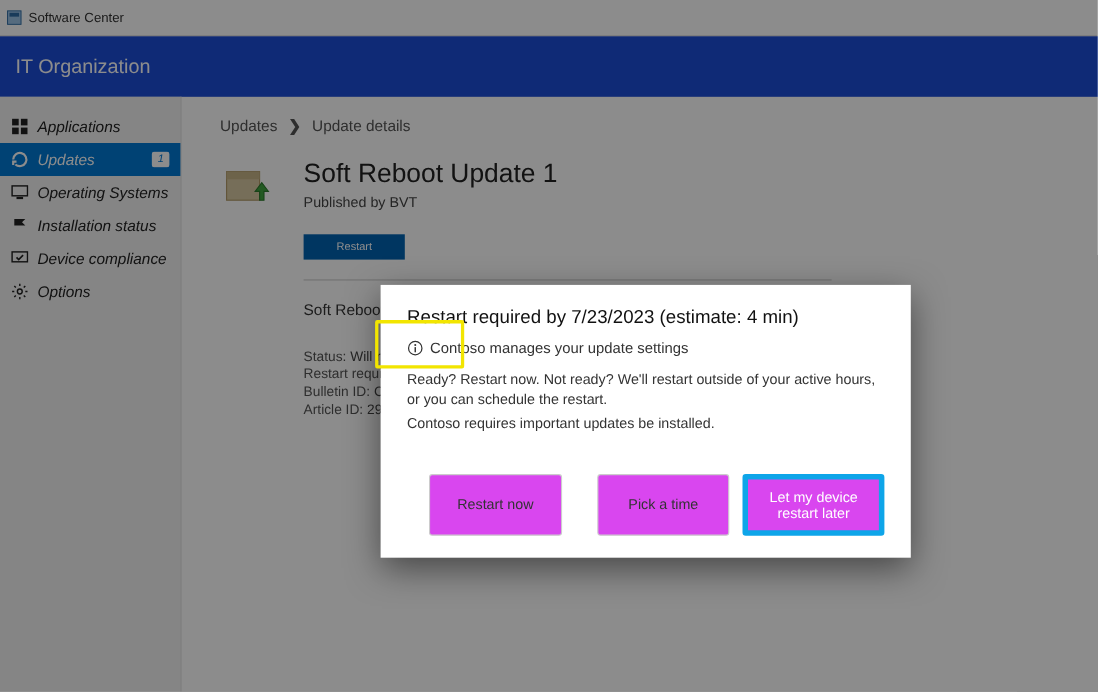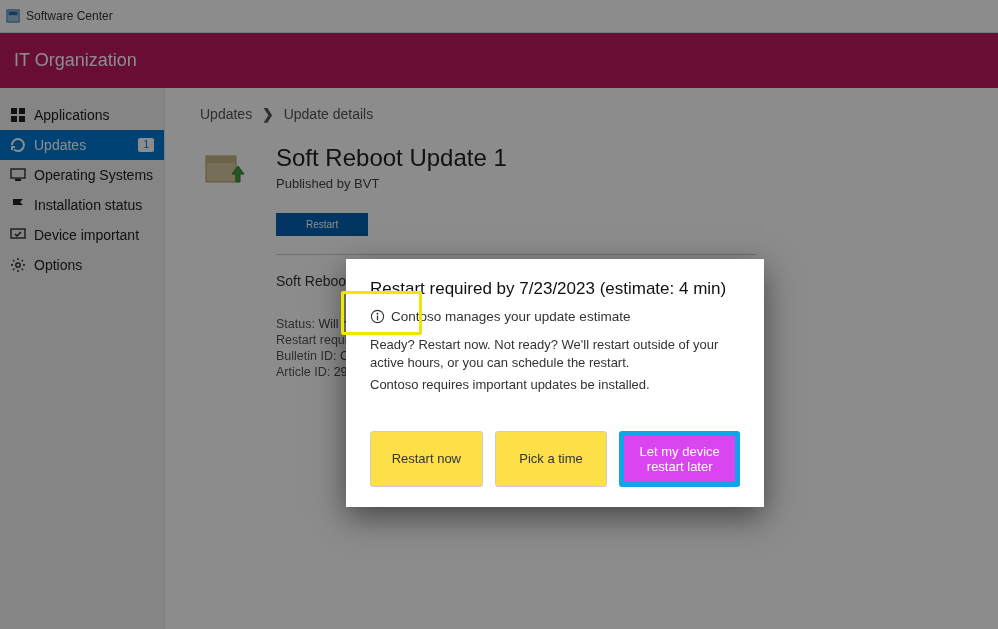--- a/index.html
+++ b/index.html
@@ -4,26 +4,26 @@
   <style>
     * { box-sizing: border-box; margin: 0; padding: 0; }
     html, body { width: 998px; height: 629px; font-family: "Segoe UI", Arial, sans-serif; overflow: hidden; }
     body { background: #fff; position: relative; }
 
     
     .titlebar { height: 26px; display: flex; align-items: center; padding: 16px 6px; font-size: 12px; color: #333; border-bottom: 1px solid #ddd; }
     .titlebar .logo { width: 14px; height: 14px; margin-right: 6px; }
 
     
-    .headerband { height: 55px; background: #be185d; color: #fff; display: flex; align-items: center; padding: 0 14px; font-size: 18px; font-weight: 300; }
+    .headerband { height: 55px; background: #1d4ed8; color: #fff; display: flex; align-items: center; padding: 0 14px; font-size: 18px; font-weight: 300; }
 
     
     .main { display: flex; height: calc(629px - 26px - 55px); }
     .sidebar { width: 165px; background: #f2f2f2; border-right: 1px solid #e6e6e6; padding-top: 12px; font-size: 14px; }
-    .sidebar-item { display: flex; align-items: flex-end; padding: 7px 9px; color: #222; cursor: pointer; }
+    .sidebar-item { display: flex; align-items: flex-end; padding: 7px 9px; color: #222; cursor: pointer; font-style: italic; }
     .sidebar-item .icon { width: 18px; display: inline-flex; justify-content: center; margin-right: 7px; color: #222; }
     .sidebar-item.active { background: #0078d4; color: #fff; }
     .sidebar-item.active .icon { color: #fff; }
     .sidebar-item .badge { margin-left: auto; background: #fff; color: #0078d4; border: 1px solid #0078d4; border-radius: 3px; font-size: 10px; padding: 0 5px; line-height: 14px; }
     .sidebar-item.active .badge { background: #fff; color: #0078d4; }
 
     
     .content { flex: 1; padding: 18px 35px; font-size: 13px; color: #333; position: relative; }
     .breadcrumb { font-size: 14px; color: #555; margin-bottom: 22px; }
     .breadcrumb .bc-sep { margin: 0 6px; font-weight: bold; }
@@ -36,40 +36,40 @@
     .desc { font-size: 14px; color: #333; margin-bottom: 28px; }
     .meta-line { font-size: 12.5px; color: #555; margin-bottom: 2px; }
     .meta-line .lbl { color: #555; }
     .meta-line .val { color: #444; font-weight: 500; }
 
     
     .overlay { position: absolute; inset: 0; background: rgba(0,0,0,0.45); display: flex; align-items: flex-start; justify-content: flex-start; }
     .modal {
       position: absolute;
       left: 346px; top: 259px;
-      width: 418px;
+      width: 482px;
       background: #fff;
       box-shadow: 0 10px 30px rgba(0,0,0,0.5);
       padding: 20px 24px 20px 24px;
     }
     .modal h2 { font-size: 17px; font-weight: 400; color: #111; margin-bottom: 10px; position: relative; }
     .highlight-box {
       position: absolute;
       border: 3px solid #f2e500;
       border-radius: 2px;
       pointer-events: none;
       left: 341px; top: 291px;
       width: 81px; height: 44px;
     }
     .info-row { display: flex; align-items: center; font-size: 13.5px; color: #333; margin-bottom: 12px; }
     .info-row .info-icon { width: 15px; height: 15px; margin-right: 6px; flex-shrink:0; }
     .modal p { font-size: 13px; color: #333; line-height: 1.4; margin-bottom: 4px; }
     .modal .button-row { display: flex; gap: 12px; margin-top: 36px; }
     .modal .btn { flex: 1; padding: 8px 4px; font-size: 13px; border-radius: 3px; cursor: pointer; text-align: center; }
-    .modal .btn-outline { background: #fde047; border: 1px solid #ccc; color: #333; }
+    .modal .btn-outline { background: #d946ef; border: 1px solid #ccc; color: #333; margin-left: 20px; }
     .modal .btn-primary { background: #d946ef; border: 5px solid #0ea5e9; color: #fff; }
 
     svg { display: block; }
   </style>
 </head>
 <body>
 
 <div class="titlebar">
   <span class="logo">
     <svg viewBox="0 0 16 16">
@@ -125,21 +125,21 @@
       </span>
       <span>Installation status</span>
     </div>
     <div class="sidebar-item">
       <span class="icon">
         <svg width="16" height="16" viewBox="0 0 16 16">
             <rect x="1" y="2" width="14" height="9" fill="none" stroke="currentColor" stroke-width="1.3"></rect>
             <path d="M5 7l2 2 4-4" fill="none" stroke="currentColor" stroke-width="1.5"></path>
           </svg>
       </span>
-      <span>Device important</span>
+      <span>Device compliance</span>
     </div>
     <div class="sidebar-item">
       <span class="icon">
         <svg width="16" height="16" viewBox="0 0 16 16">
             <circle cx="8" cy="8" r="2.2" fill="none" stroke="currentColor" stroke-width="1.3"></circle>
             <path d="M8 1v2M8 13v2M1 8h2M13 8h2M3 3l1.4 1.4M11.6 11.6L13 13M13 3l-1.4 1.4M4.4 11.6L3 13" stroke="currentColor" stroke-width="1.3"></path>
           </svg>
       </span>
       <span>Options</span>
     </div>
@@ -191,21 +191,21 @@
   <div class="modal">
     <h2>Restart required by 7/23/2023 (estimate: 4 min)</h2>
     <div class="info-row">
       <span class="info-icon">
         <svg viewBox="0 0 16 16">
             <circle cx="8" cy="8" r="6.5" fill="none" stroke="#333" stroke-width="1.2"></circle>
             <circle cx="8" cy="5" r="1" fill="#333"></circle>
             <rect x="7.3" y="7" width="1.4" height="5" fill="#333"></rect>
           </svg>
       </span>
-      <span>Contoso manages your update estimate</span>
+      <span>Contoso manages your update settings</span>
     </div>
     <p>Ready? Restart now. Not ready? We'll restart outside of your active hours, or you can schedule the restart.</p>
     <p>Contoso requires important updates be installed.</p>
     <div class="button-row">
       <button class="btn btn-outline">Restart now</button>
       <button class="btn btn-outline">Pick a time</button>
       <button class="btn btn-primary">Let my device restart later</button>
     </div>
   </div>
   <div class="highlight-box"></div>

